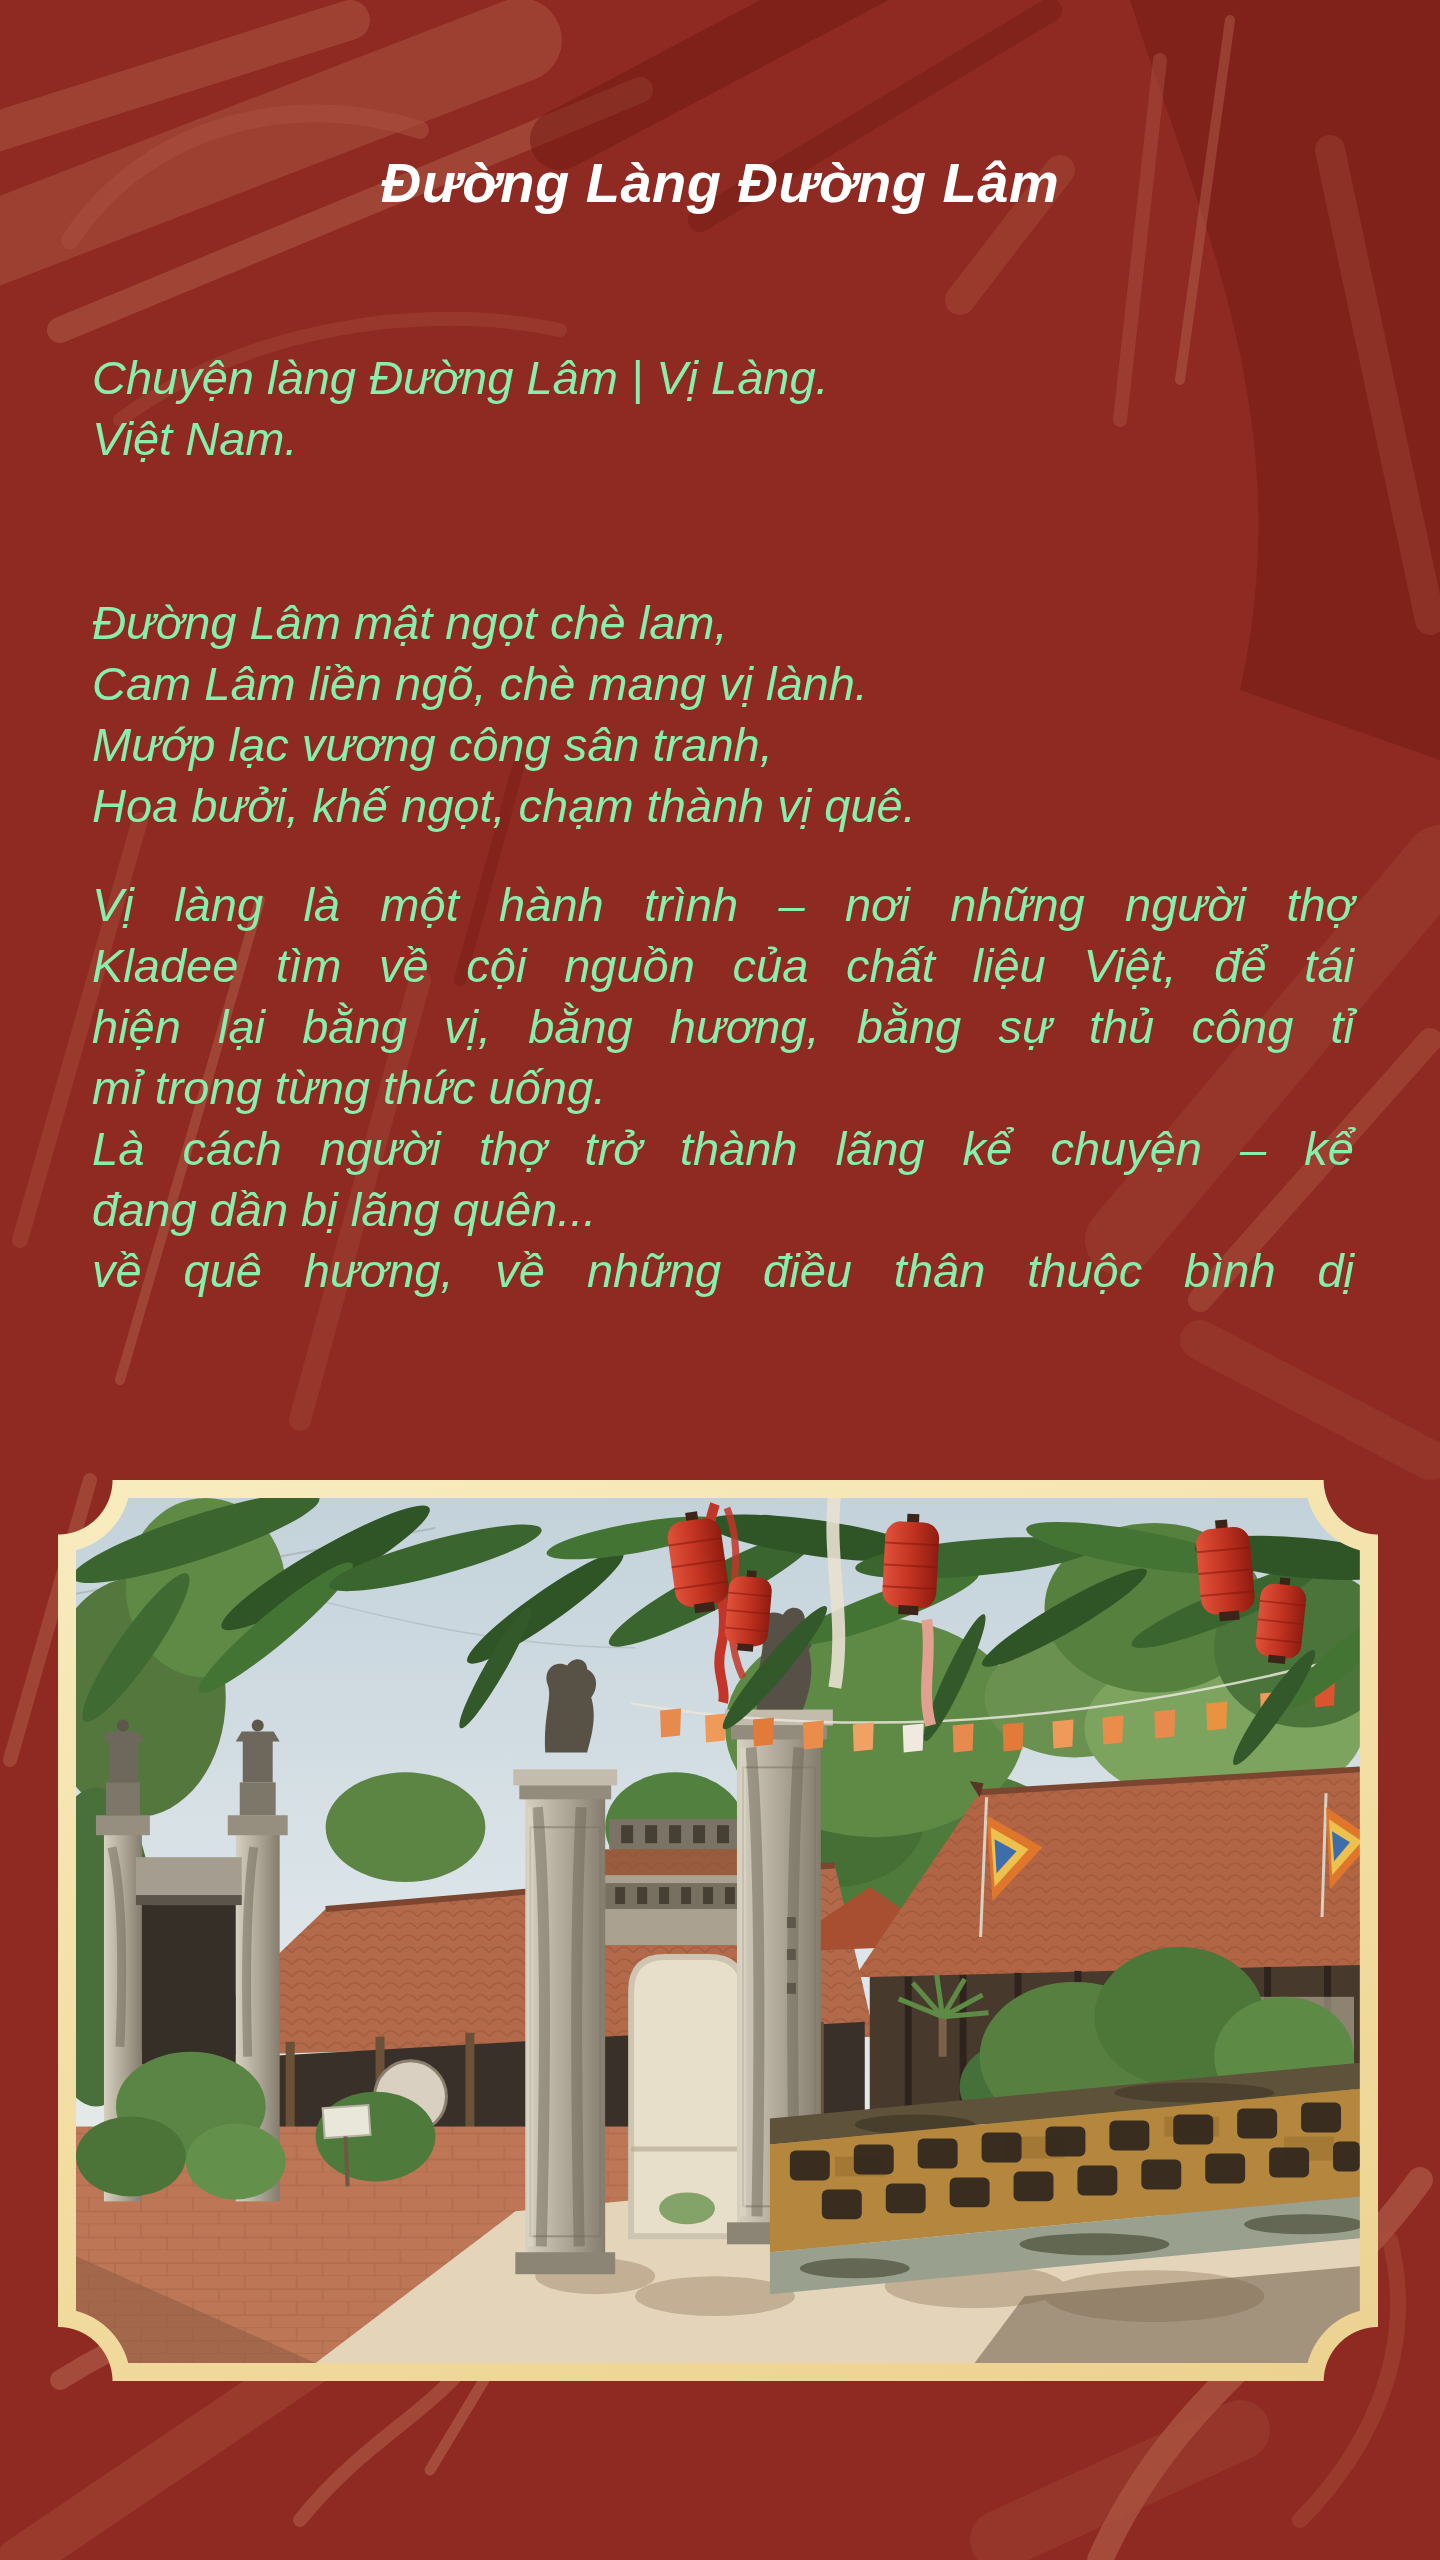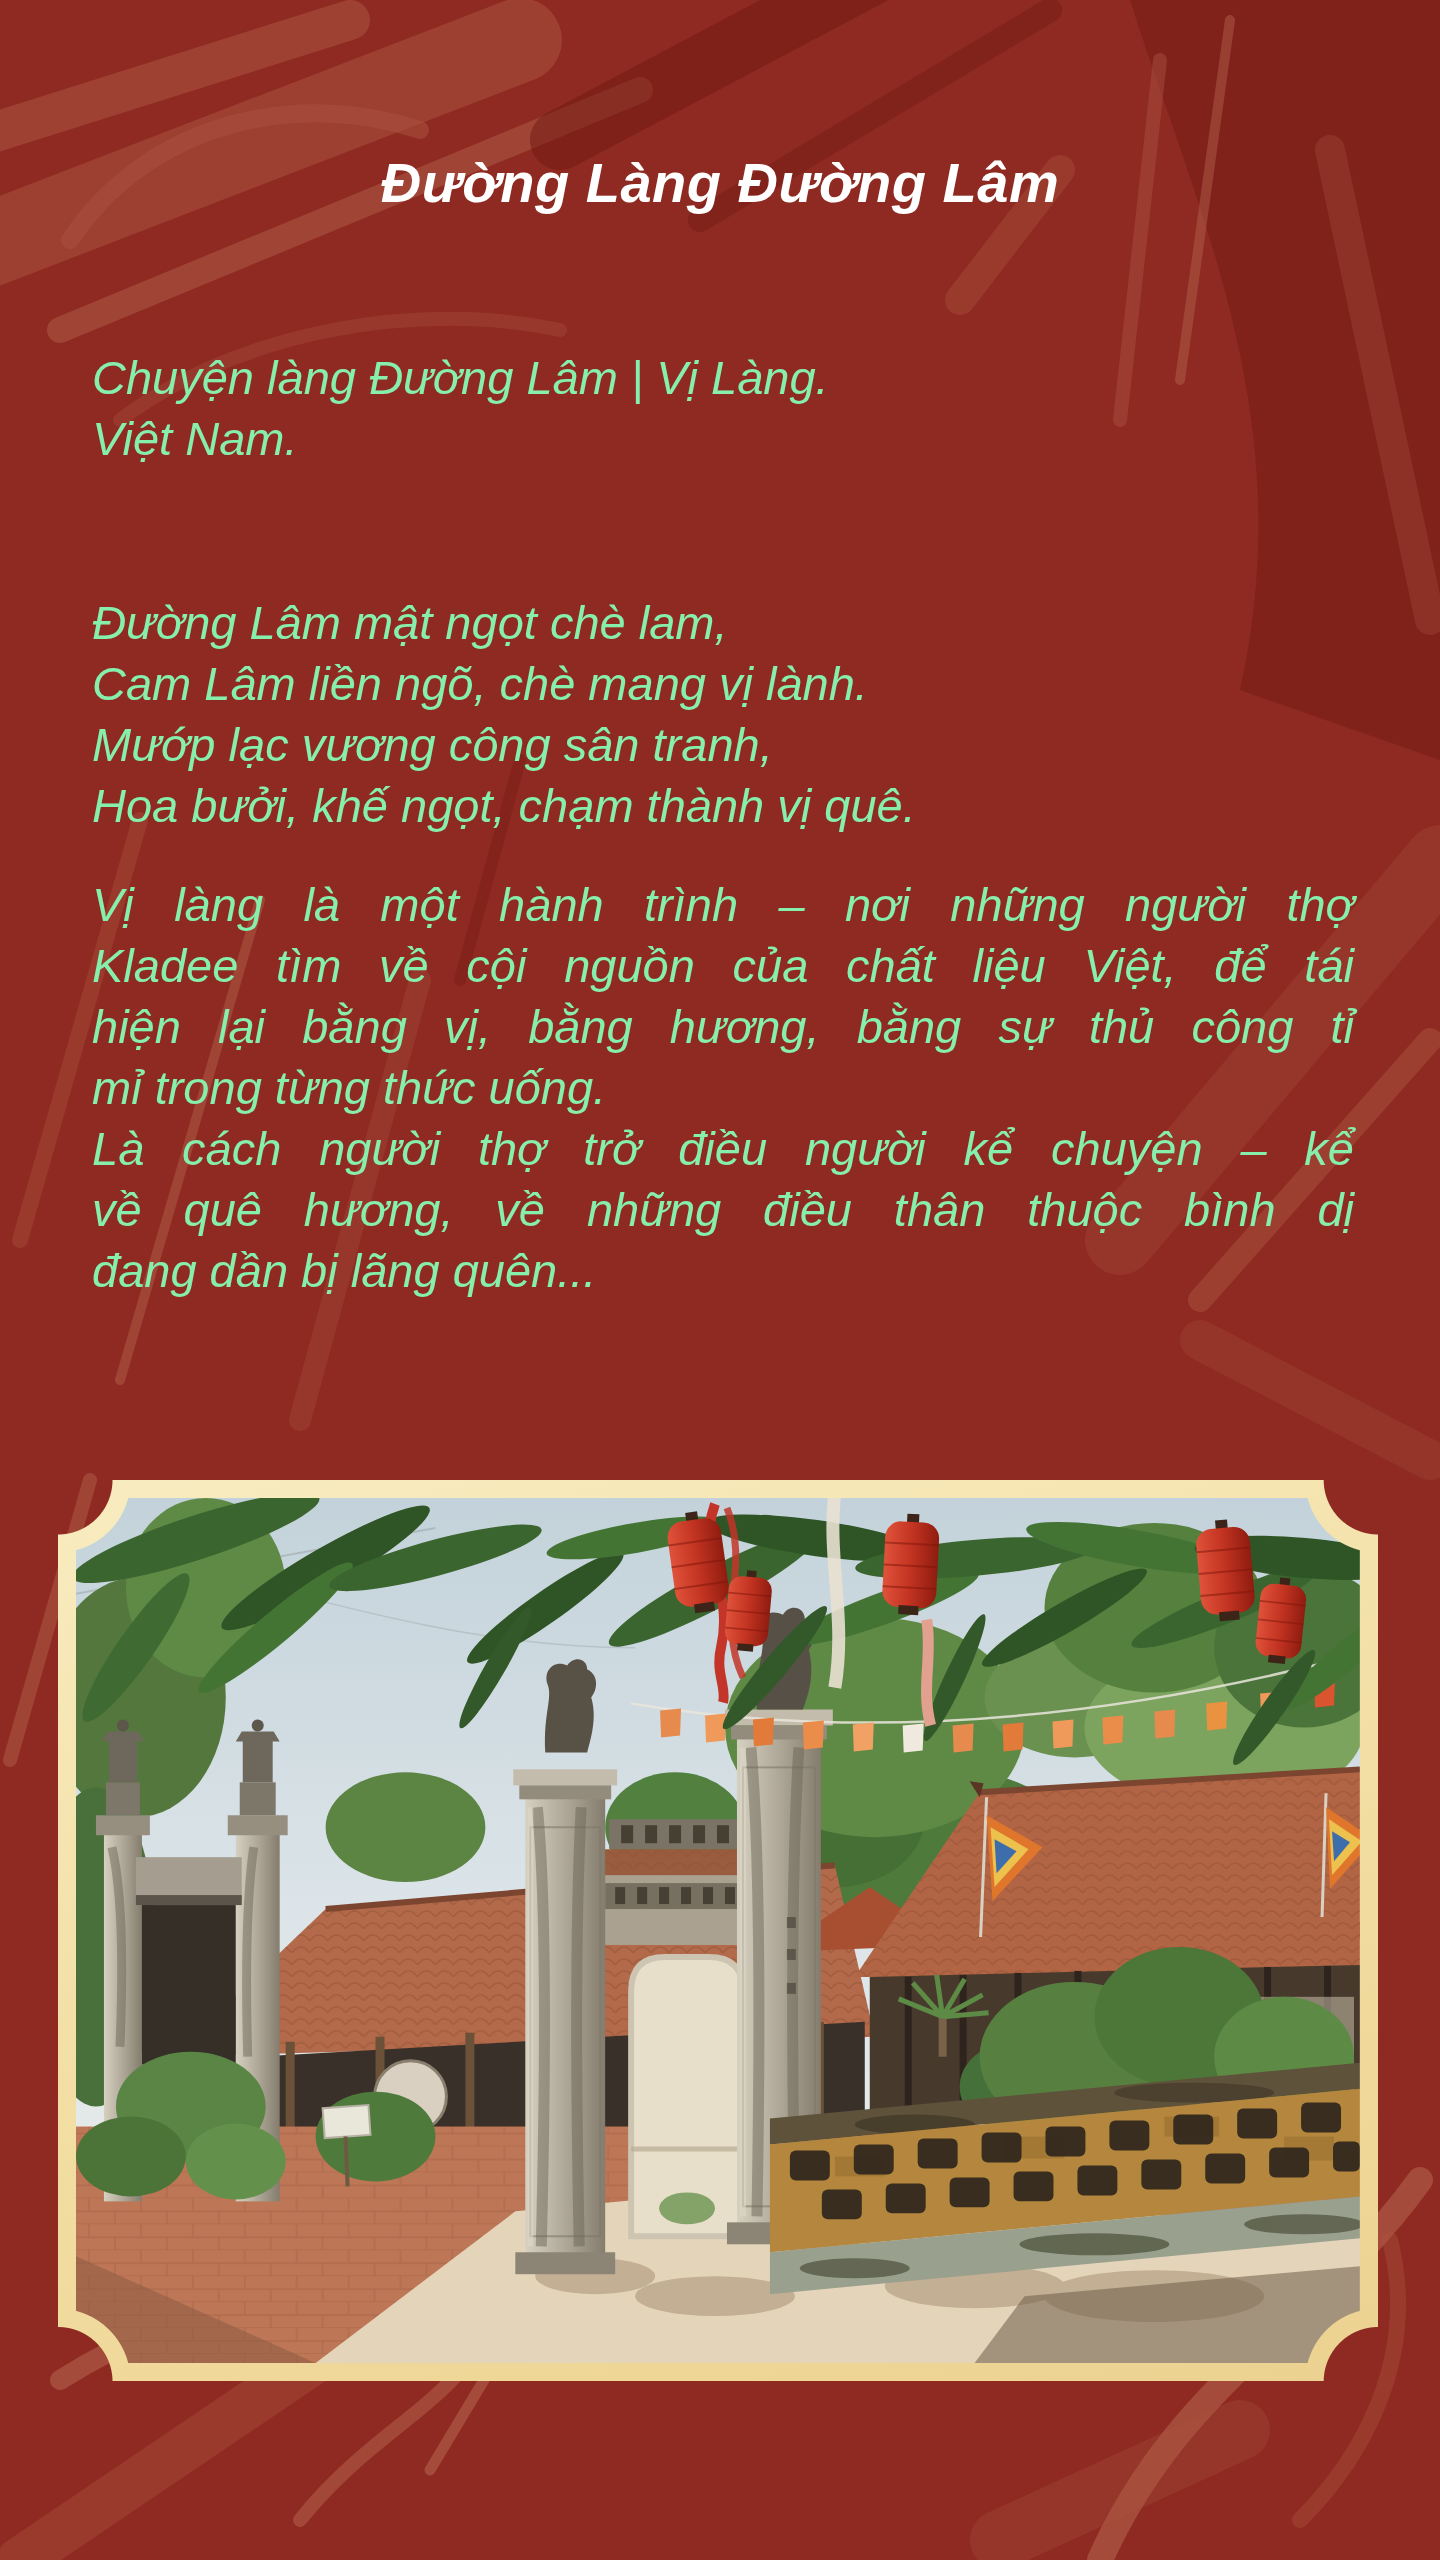--- a/index.html
+++ b/index.html
@@ -113,23 +113,23 @@
   <div class="line">Cam Lâm liền ngõ, chè mang vị lành.</div>
   <div class="line">Mướp lạc vương công sân tranh,</div>
   <div class="line">Hoa bưởi, khế ngọt, chạm thành vị quê.</div>
 </div>
 
 <div class="textblock story">
   <div class="line j">Vị làng là một hành trình – nơi những người thợ</div>
   <div class="line j">Kladee tìm về cội nguồn của chất liệu Việt, để tái</div>
   <div class="line j">hiện lại bằng vị, bằng hương, bằng sự thủ công tỉ</div>
   <div class="line">mỉ trong từng thức uống.</div>
-  <div class="line j">Là cách người thợ trở điều người kể chuyện – kể</div>
+  <div class="line j">Là cách người thợ trở thành lãng kể chuyện – kể</div>
+  <div class="line">đang dần bị lãng quên...</div>
   <div class="line j">về quê hương, về những điều thân thuộc bình dị</div>
-  <div class="line">đang dần bị lãng quên...</div>
 </div>
 
 <div class="photo-frame">
   <div class="photo">
     <svg viewBox="0 0 1286 867" preserveAspectRatio="none" aria-hidden="true">
       <defs>
         <linearGradient id="sky" x1="0" y1="0" x2="0" y2="1">
           <stop offset="0" stop-color="#c3d2da"></stop>
             <stop offset=".5" stop-color="#dde5e9"></stop>
             <stop offset="1" stop-color="#edeee8"></stop>

